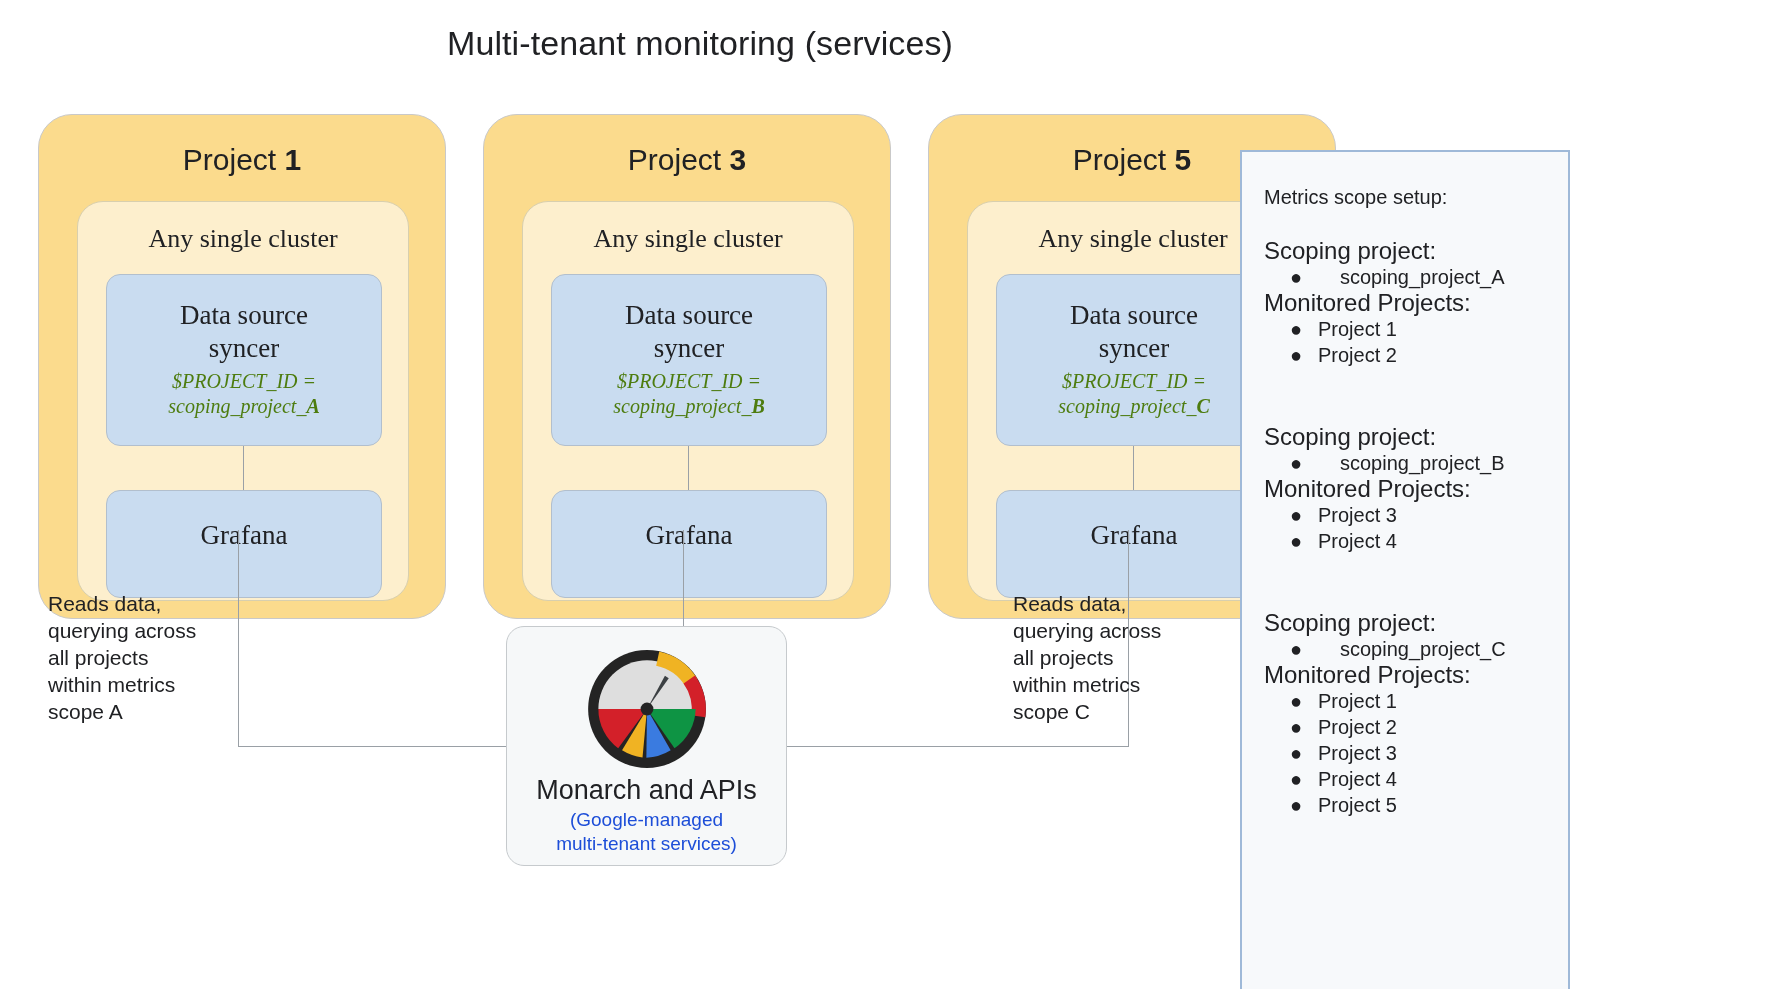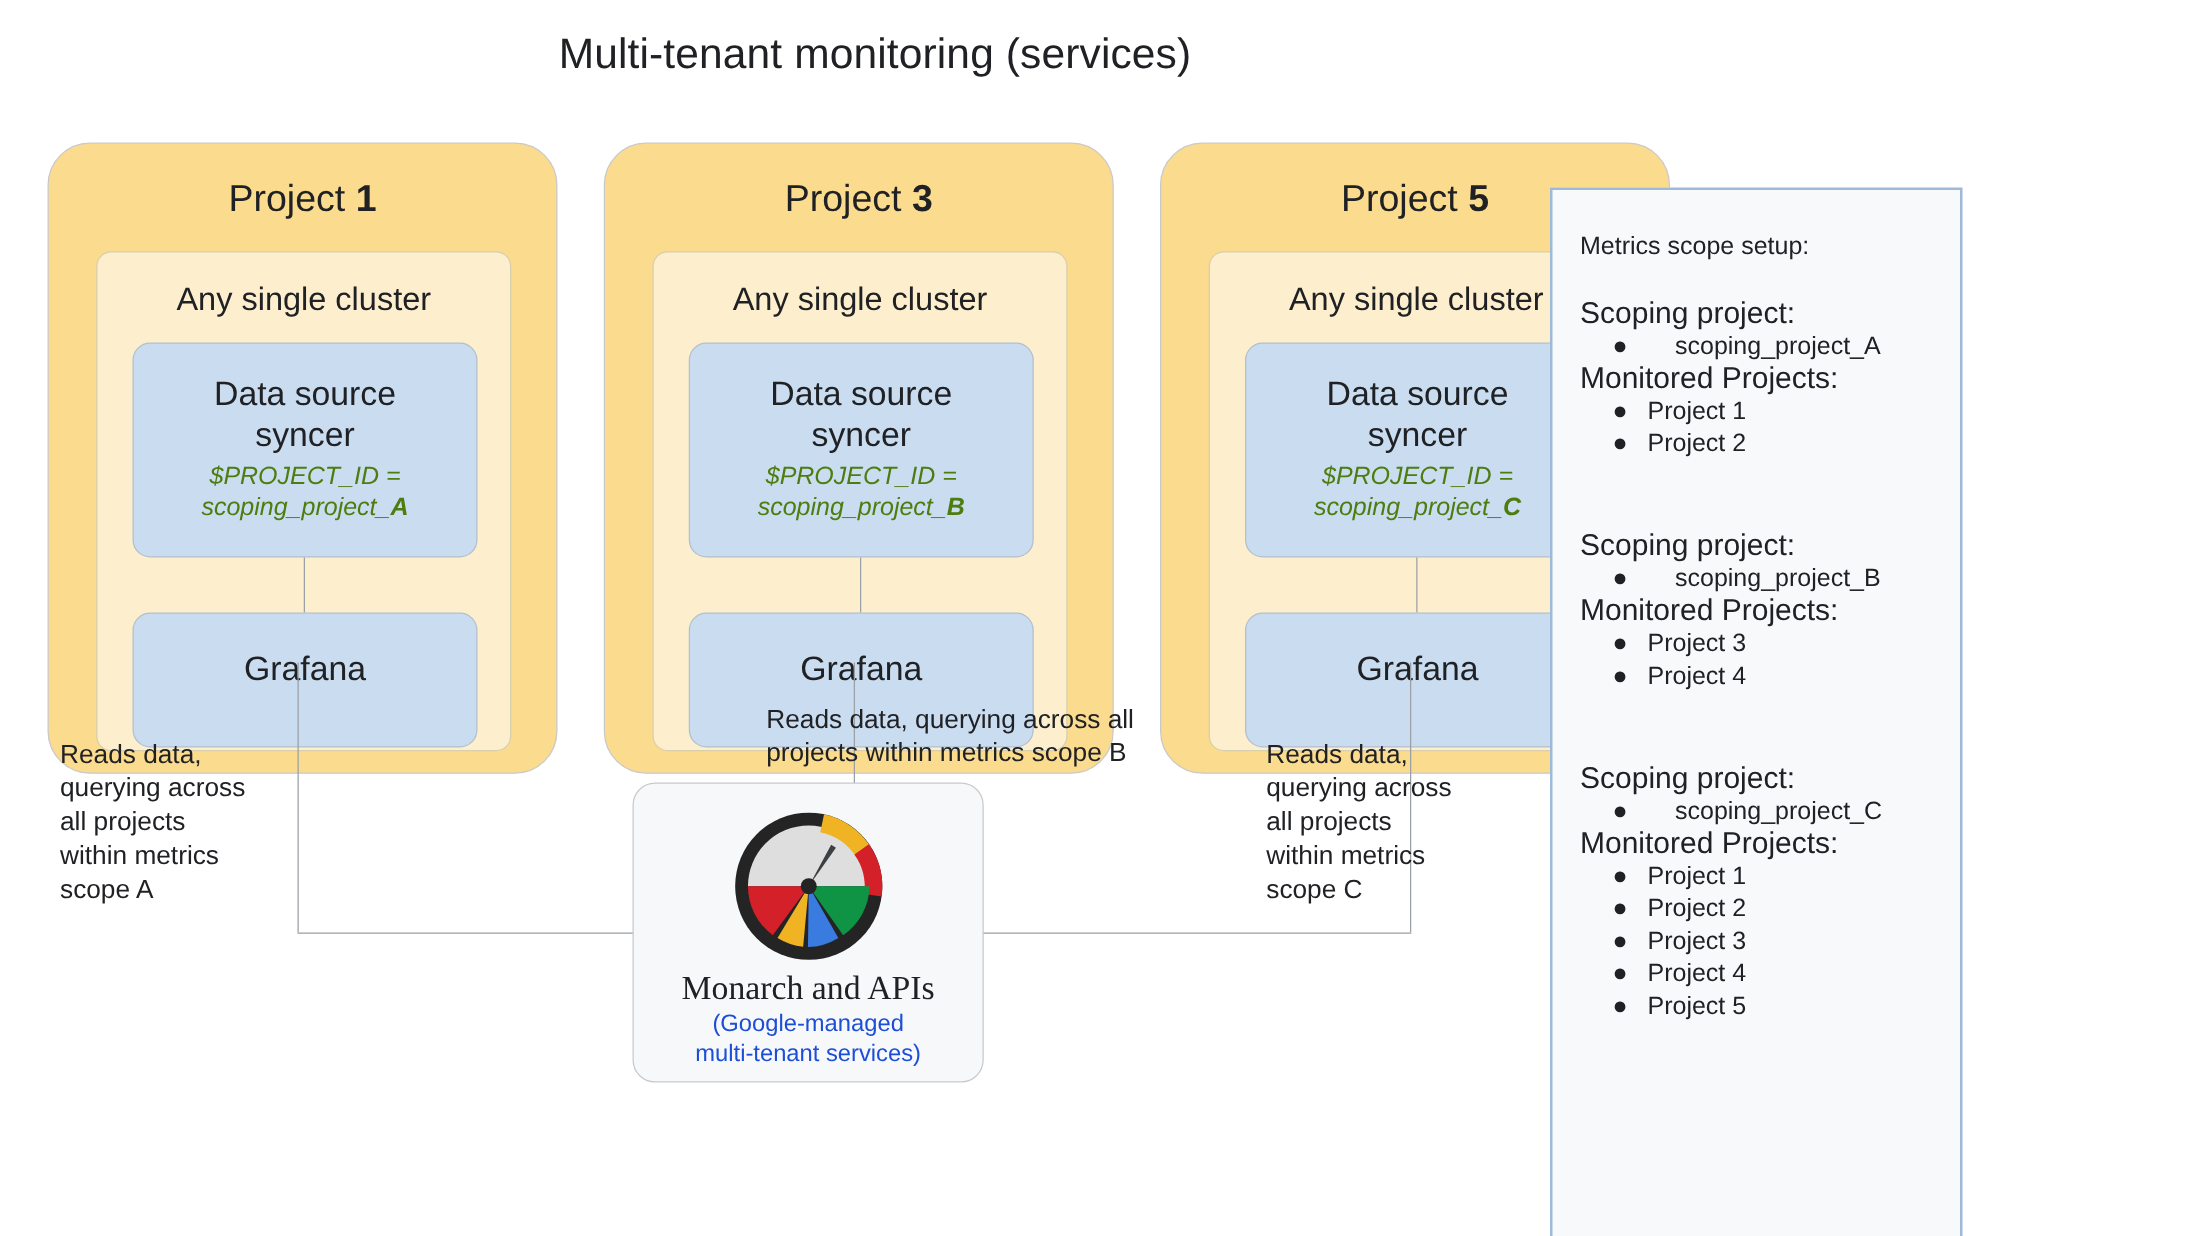--- a/index.html
+++ b/index.html
@@ -25,22 +25,23 @@
   .proj.p3{left:928px;}
 
   .proj-title{
     position:absolute;left:0;top:28px;width:100%;text-align:center;
     font-size:30px;color:#202124;
   }
   .proj-title b{font-weight:700;}
 
   .cluster{
     position:absolute;left:38px;top:86px;width:332px;height:400px;
-    background:#FDEFCD;border:1px solid #d8cfae;border-radius:12px;
+    background:#FDEFCD;border:1px solid #d8cfae;border-radius:26px;
     box-sizing:border-box;
+    font-family:Liberation Serif, serif;
   }
   .cluster-title{
     position:absolute;left:0;top:22px;width:100%;text-align:center;
     font-size:26px;color:#202124;
   }
 
   .bluebox{
     position:absolute;left:28px;width:276px;
     background:#C9DCF0;border:1px solid #b2bfcd;border-radius:14px;
     box-sizing:border-box;text-align:center;
@@ -73,21 +74,21 @@
   .note-b{left:613px;top:562px;width:330px;}
   .note-c{left:1013px;top:590px;width:195px;}
 
   
   .monarch{
     position:absolute;left:506px;top:626px;width:281px;height:240px;
     background:#F6F8F9;border:1px solid #c6cacd;border-radius:18px;
     box-sizing:border-box;text-align:center;
   }
   .monarch-icon{margin:18px auto 0;width:128px;height:128px;display:block;}
-  .monarch-title{font-size:27px;color:#202124;margin-top:2px;font-family:Liberation Serif, serif;}
+  .monarch-title{font-size:27px;color:#202124;margin-top:2px;}
   .monarch-sub{font-size:19px;line-height:24px;color:#1d4ed8;margin-top:2px;white-space:pre-line;}
 
   
   .legend{
     position:absolute;left:1240px;top:150px;width:330px;height:846px;
     background:#F7F9FB;border:2px solid #9FB9D8;box-sizing:border-box;
     padding:32px 20px 0 22px;
   }
   .lg-line{font-size:20px;line-height:26px;color:#202124;}
   .lg-gap{height:28px;}
@@ -176,22 +177,20 @@
   <div class="line v" style="left:683px;top:530px;height:98px;"></div>
 
   <div class="line v" style="left:1128px;top:530px;height:216px;"></div>
   <div class="line h" style="left:786px;top:746px;width:343px;"></div>
 
   <div class="note note-a" style="white-space: pre-line;">Reads data,
 querying across
 all projects
 within metrics
 scope A</div>
-  <div class="note note-b" style="white-space: pre-line;">Reads data, querying across all
-projects within metrics scope B</div>
   <div class="note note-c" style="white-space: pre-line;">Reads data,
 querying across
 all projects
 within metrics
 scope C</div>
 
   <div class="monarch">
     <svg class="monarch-icon" viewBox="0 0 100 100">
       <circle cx="50" cy="50" r="46" fill="#242424"></circle>
 

